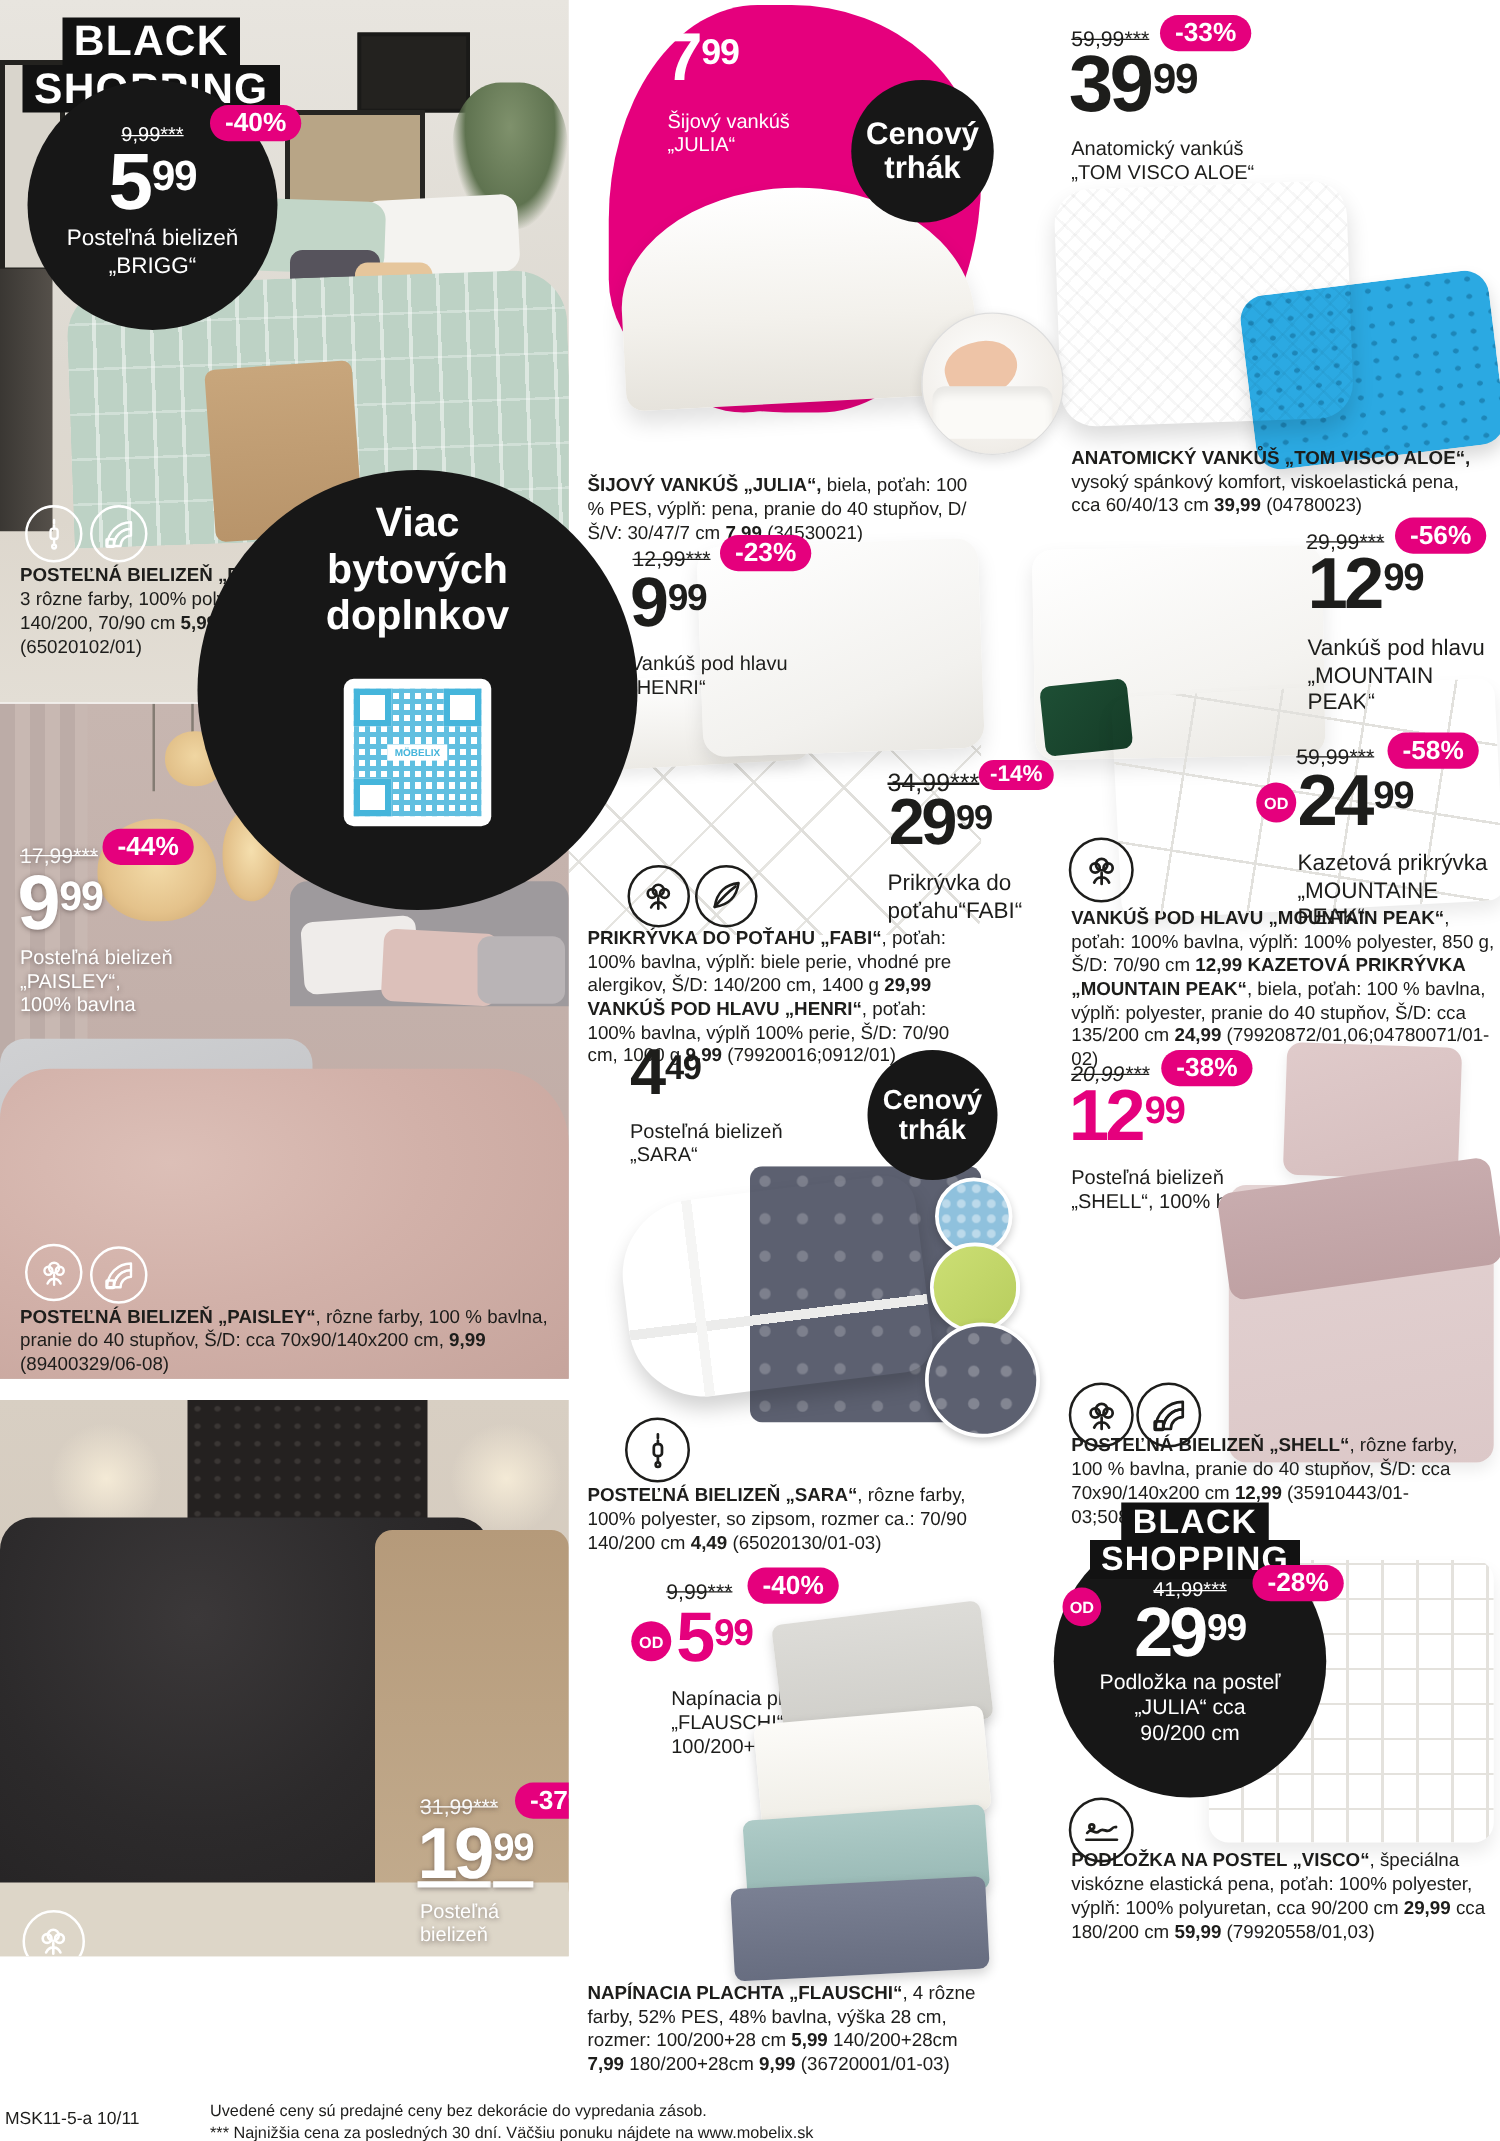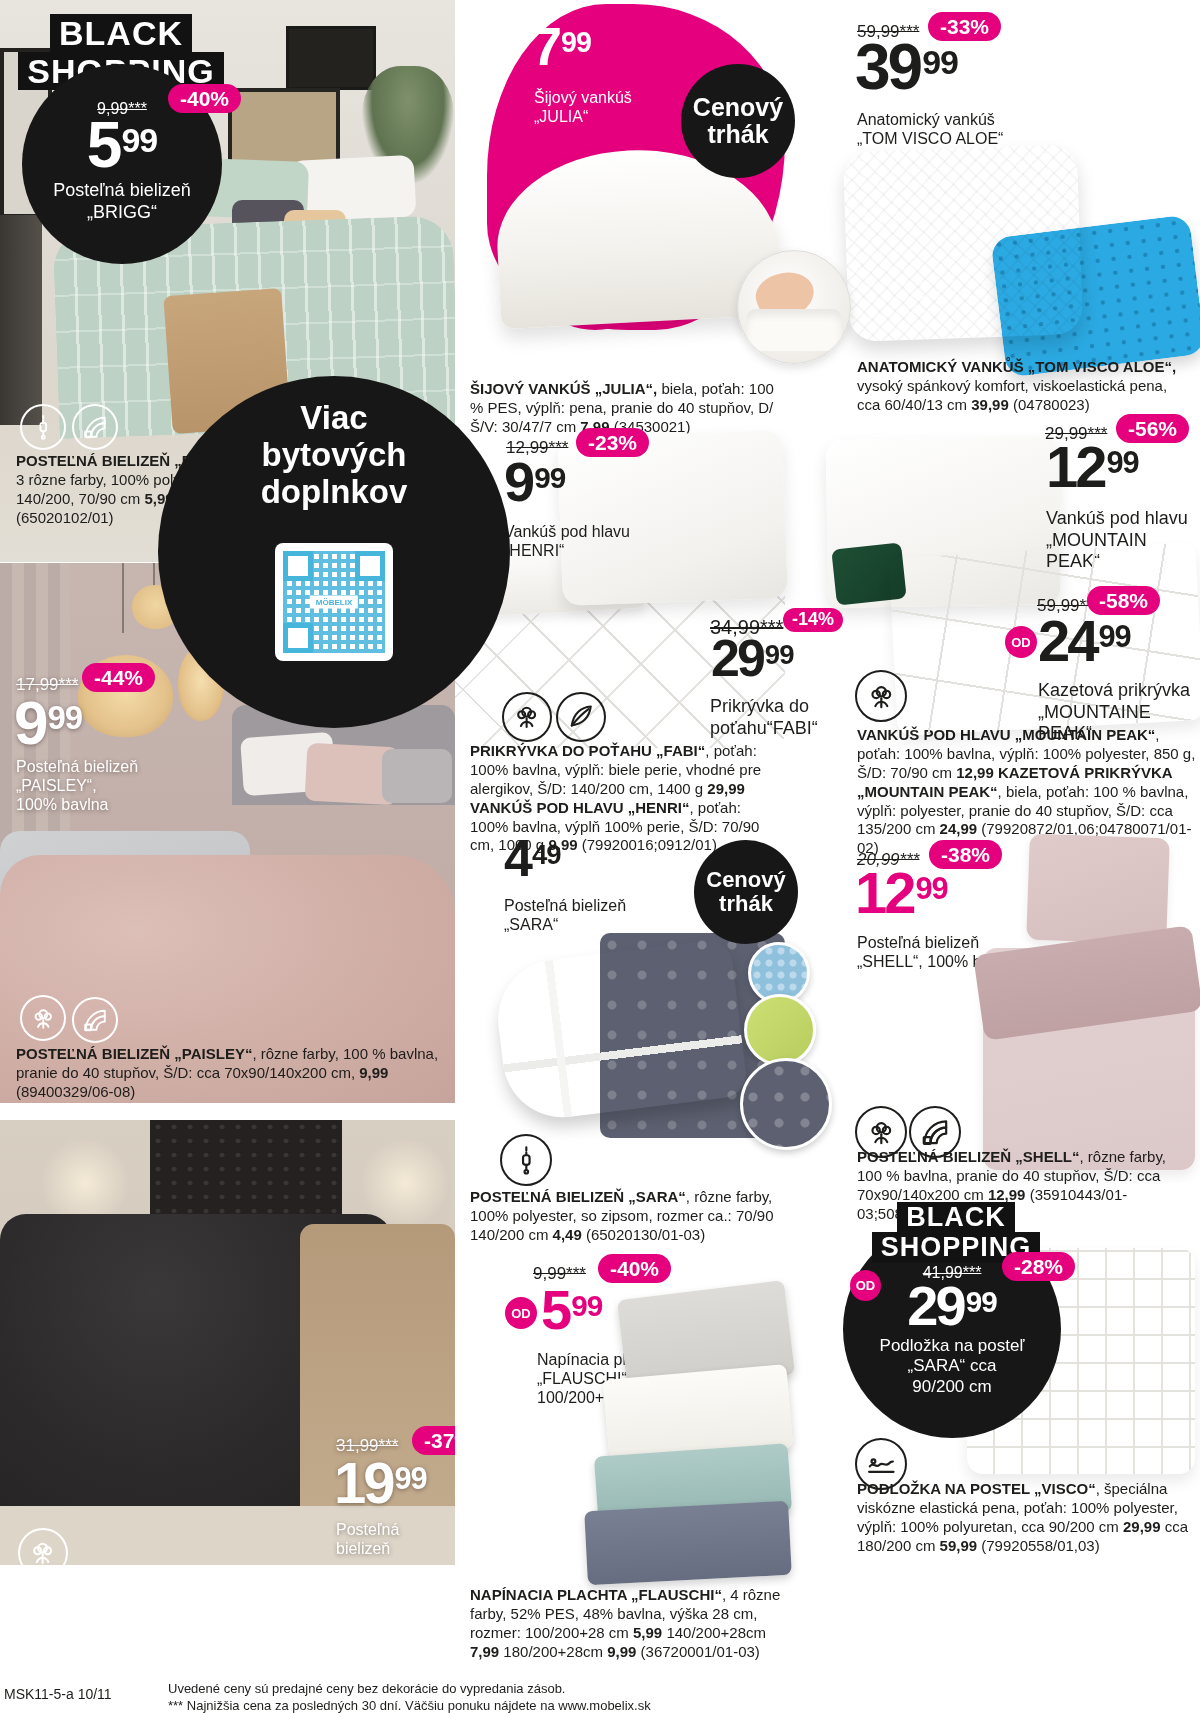--- a/index.html
+++ b/index.html
@@ -180,21 +180,21 @@
     <div class="abs" style="left:40px;top:18px;width:90px;height:90px;background:radial-gradient(circle,#f4ead6 0%,transparent 70%);"></div>
     <div class="abs" style="left:360px;top:18px;width:90px;height:90px;background:radial-gradient(circle,#f4ead6 0%,transparent 70%);"></div>
     <div class="abs" style="left:150px;top:0;width:192px;height:112px;background:#242120;background-image:radial-gradient(#3a3634 2px,transparent 3px);background-size:16px 14px;"></div>
     <div class="abs" style="left:0;top:94px;width:392px;height:320px;
          background:radial-gradient(ellipse at 40% 25%,#3b3839 0%,#2c2a2b 50%,#232122 100%);border-radius:26px;"></div>
     <div class="abs" style="left:300px;top:104px;width:155px;height:300px;background:linear-gradient(180deg,#b59a7a,#c2ab8d);border-radius:14px;"></div>
     <div class="abs" style="left:0;top:386px;width:455px;height:60px;background:#ddd6c8;"></div>
 
     <div class="abs old w shadow" style="left:336px;top:316px;">31,99***</div>
     <div class="abs disc" style="left:412px;top:306px;">-37%</div>
-    <div class="abs price w shadow" style="left:334px;top:338px;font-size:58px;">
+    <div class="abs price w shadow" style="left:334px;top:338px;font-size:58px;text-decoration:underline;">
       <span class="int">19</span><span class="dec">99</span>
     </div>
     <div class="abs plabel w shadow" style="left:336px;top:400px;">
       <div>Posteľná bielizeň</div>
 
     </div>
     <div class="abs icon-circle w" style="left:18px;top:408px;width:46px;height:46px;">
         <svg>
           <use href="#i-cotton"></use>
         </svg>
@@ -347,21 +347,21 @@
   <div class="abs plabel" style="left:1046px;top:508px;font-size:18px;width:152px;">
     <div>Vankúš pod hlavu</div>
     <div>„MOUNTAIN PEAK“</div>
   </div>
 
   <div class="abs" style="left:893px;top:550px;width:307px;height:178px;
        background:linear-gradient(140deg,#ffffff 0%,#f2f1ee 55%,#e7e5e0 100%);
        background-image:repeating-linear-gradient(12deg,transparent 0 60px,#e2e1dd 60px 62px),repeating-linear-gradient(102deg,transparent 0 66px,#e2e1dd 66px 68px);
        border-radius:14px;transform:rotate(-3deg);box-shadow:0 8px 14px rgba(0,0,0,.08);z-index:1;"></div>
   <div class="abs old" style="left:1037px;top:596px;z-index:2;">59,99***</div>
-  <div class="abs disc" style="left:1087px;top:586px;z-index:2;">-58%</div>
+  <div class="abs disc" style="left:1110px;top:586px;z-index:2;">-58%</div>
   <div class="abs odc" style="left:1005px;top:626px;width:32px;height:32px;font-size:13px;z-index:2;">OD</div>
   <div class="abs price k" style="left:1038px;top:616px;font-size:58px;z-index:2;">
     <span class="int">24</span><span class="dec">99</span>
   </div>
   <div class="abs plabel" style="left:1038px;top:680px;font-size:18px;z-index:2;">
     <div>Kazetová prikrývka</div>
     <div>„MOUNTAINE PEAK“</div>
   </div>
   <div class="abs icon-circle k" style="left:855px;top:670px;width:48px;height:48px;z-index:2;">
       <svg>
@@ -405,21 +405,21 @@
     <span>BLACK</span><br>
     <span>SHOPPING</span>
   </div>
   <div class="abs blackcircle" style="left:843px;top:1220px;width:218px;height:218px;z-index:2;">
     <div class="old w" style="margin-top:44px;font-size:16px;">41,99***</div>
     <div class="price w" style="font-size:56px;">
       <span class="int">29</span><span class="dec">99</span>
     </div>
     <div style="font-size:17px;line-height:1.22;margin-top:6px;">
       <div>Podložka na posteľ</div>
-      <div>„SARA“ cca</div>
+      <div>„JULIA“ cca</div>
       <div>90/200 cm</div>
     </div>
   </div>
   <div class="abs odc" style="left:850px;top:1270px;width:31px;height:31px;font-size:13px;z-index:4;">OD</div>
   <div class="abs disc" style="left:1002px;top:1252px;z-index:4;">-28%</div>
   <div class="abs icon-circle k" style="left:855px;top:1438px;width:48px;height:48px;z-index:3;">
       <svg>
         <use href="#i-foam"></use>
       </svg>
     </div>

